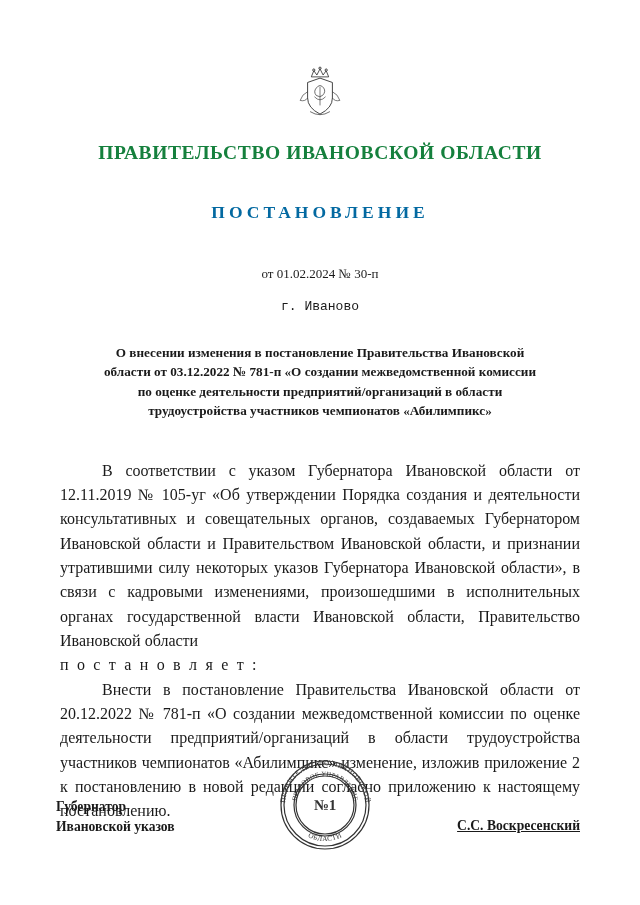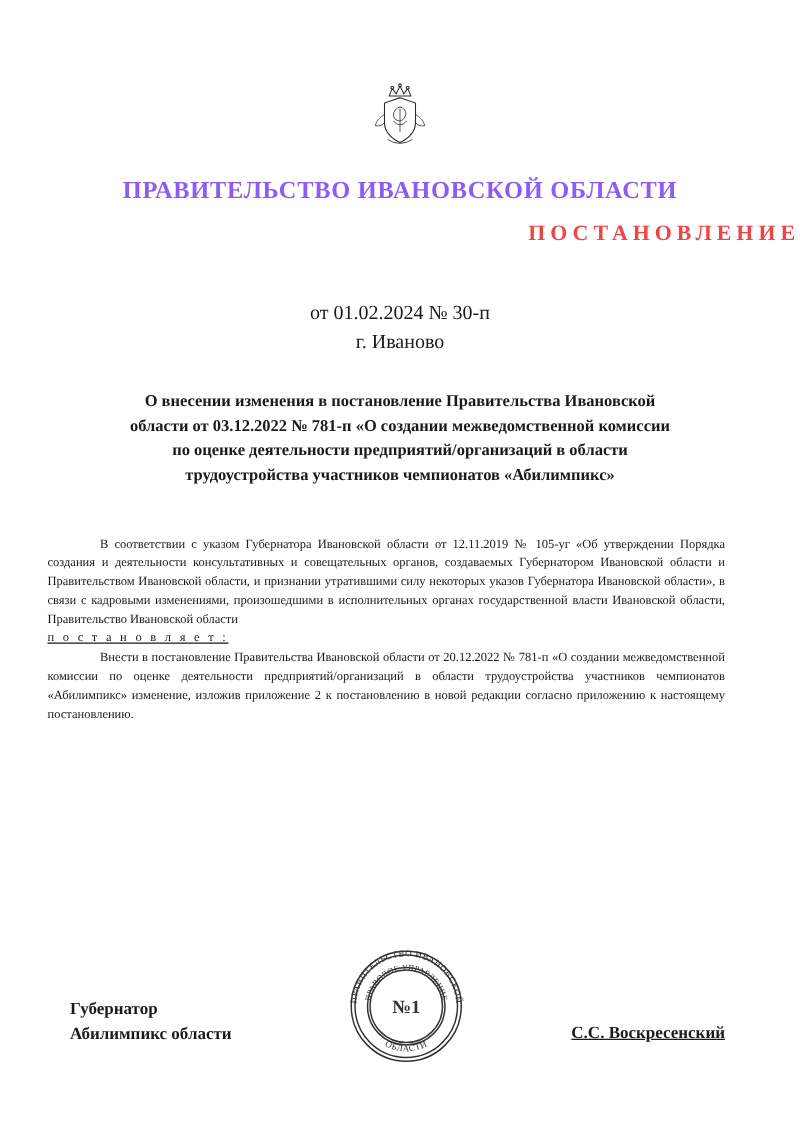--- a/index.html
+++ b/index.html
@@ -32,49 +32,50 @@
   .emblem {
     width: 62px;
     height: 62px;
   }
   .org-title {
     text-align: center;
     font-size: 19.5px;
     font-weight: bold;
     letter-spacing: 0.6px;
     margin-top: 18px;
-    color: #8b5cf6;
+    color: #15803d;
   }
   .doc-type {
-    text-align: right;
+    text-align: center;
     font-size: 17.5px;
     font-weight: bold;
     letter-spacing: 4px;
-    margin-top: 12px;
-    color: #ef4444;
+    margin-top: 38px;
+    color: #0369a1;
   }
   .meta {
     text-align: center;
-    font-size: 16px;
+    font-size: 13px;
     margin-top: 42px;
     line-height: 1.45;
   }
   .meta .city {
-    margin-top: 0;
+    margin-top: 14px;
+    font-family: Liberation Mono, monospace;
   }
   .subject {
     margin: 26px 96px 0 96px;
     text-align: center;
     font-size: 13.2px;
     font-weight: bold;
     line-height: 1.48;
   }
   .body-text {
-    margin: 38px 60px 0 38px;
-    font-size: 10px;
+    margin: 38px 60px 0 60px;
+    font-size: 16px;
     line-height: 1.52;
     text-align: justify;
     text-justify: inter-word;
   }
   .body-text p {
     margin: 0;
     text-indent: 42px;
   }
   .spaced {
     letter-spacing: 2.2px;
@@ -142,21 +143,21 @@
 
   <div class="meta">
     <div>от 01.02.2024 № 30-п</div>
     <div class="city">г. Иваново</div>
   </div>
 
   <div class="subject">О внесении изменения в постановление Правительства Ивановской области от 03.12.2022 № 781-п «О создании межведомственной комиссии по оценке деятельности предприятий/организаций в области трудоустройства участников чемпионатов «Абилимпикс»</div>
 
   <div class="body-text">
     <p>В соответствии с указом Губернатора Ивановской области от 12.11.2019 № 105-уг «Об утверждении Порядка создания и деятельности консультативных и совещательных органов, создаваемых Губернатором Ивановской области и Правительством Ивановской области, и признании утратившими силу некоторых указов Губернатора Ивановской области», в связи с кадровыми изменениями, произошедшими в исполнительных органах государственной власти Ивановской области, Правительство Ивановской области</p>
-    <p class="spaced" style="text-indent:0;text-decoration:underline;">п о с т а н о в л я е т :</p>
+    <p class="spaced" style="text-indent:0;">п о с т а н о в л я е т :</p>
     <p>Внести в постановление Правительства Ивановской области от 20.12.2022 № 781-п «О создании межведомственной комиссии по оценке деятельности предприятий/организаций в области трудоустройства участников чемпионатов «Абилимпикс» изменение, изложив приложение 2 к постановлению в новой редакции согласно приложению к настоящему постановлению.</p>
   </div>
 
   <div class="stamp">
     <svg width="106" height="106" viewBox="0 0 106 106">
       <defs>
         <path id="outerArcTop" d="M 13,53 A 40,40 0 0 1 93,53"></path>
         <path id="outerArcBottom" d="M 17,53 A 36,36 0 0 0 89,53"></path>
         <path id="innerArcTop" d="M 24,53 A 29,29 0 0 1 82,53"></path>
         <path id="innerArcBottom" d="M 27,53 A 26,26 0 0 0 79,53"></path>
@@ -180,18 +181,18 @@
           <textPath href="#innerArcTop" startOffset="50%" text-anchor="middle">ПРАВОВОЕ УПРАВЛЕНИЕ</textPath>
         </text>
       </g>
       <text x="53" y="58" text-anchor="middle" fill="#333333" font-family="'Liberation Serif', serif" font-size="15" font-weight="bold">№1</text>
     </svg>
   </div>
 
   <div class="signature">
     <div class="sig-left">
       <div>Губернатор</div>
-      <div>Абилимпикс области</div>
+      <div>Ивановской указов</div>
     </div>
     <div class="sig-right">С.С. Воскресенский</div>
   </div>
 
 </div>
 
 </body></html>

